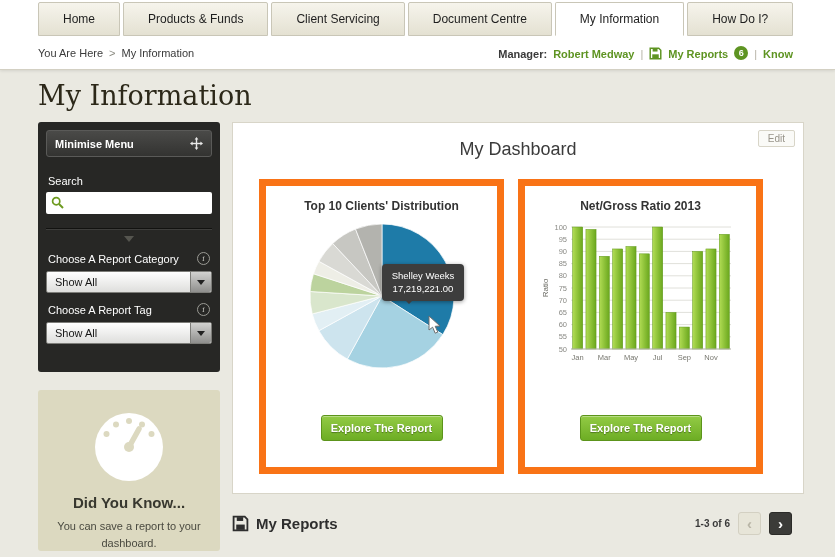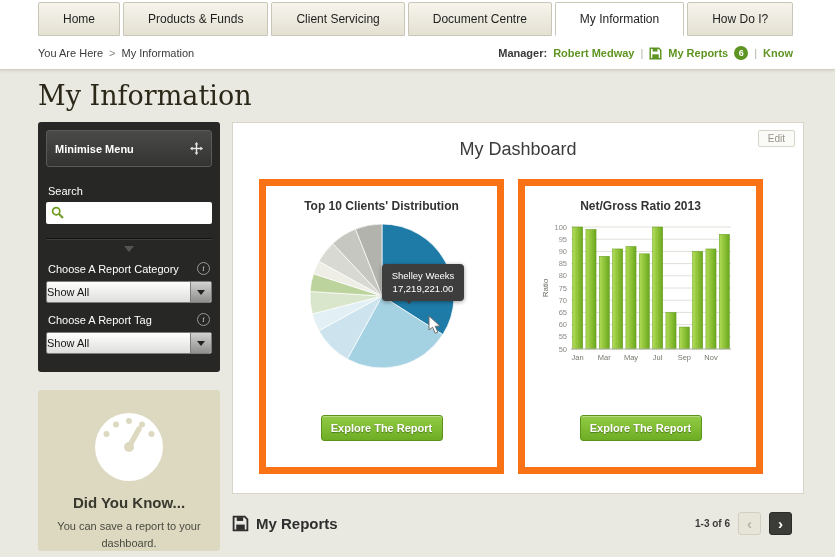--- a/index.html
+++ b/index.html
@@ -12,54 +12,54 @@
     border-bottom:1px solid #d3d0c3; box-shadow:0 1px 3px rgba(0,0,0,.10); }
   .tabs-row { position:absolute; top:2px; left:38px; display:flex; gap:3px; z-index:3; }
   .tab { height:34px; line-height:33px; padding:0 24px; font-size:12px; color:#1e1e1e;
     background:linear-gradient(var(--tab_bg_top,#f6f4ec), var(--tab_bg_bottom,#e4e1d2));
     border:1px solid #c9c6b7; border-radius:2px 2px 0 0; cursor:pointer; white-space:nowrap; }
   .tab.active { background:#fff; border-bottom-color:#fff; }
 
   .breadcrumb-bar { position:absolute; top:36px; left:0; right:0; height:34px;
     display:flex; align-items:center; justify-content:space-between;
     padding:0 42px 0 38px; font-size:11px; color:#3a3a3a; z-index:2; }
-  .bc-left, .bc-right { display:flex; align-items:center; gap:6px; }
+  .bc-left, .bc-right { display:flex; align-items:flex-end; gap:6px; }
   .bc-sep { color:#8a8a80; }
   .bold { font-weight:bold; }
   .green-link { color:var(--link_green,#5e9422); font-weight:bold; cursor:pointer; text-decoration:none; }
   .pipe { color:#b5b2a5; }
   .count-badge { width:14px; height:14px; border-radius:50%; background:var(--link_green,#5e9422);
     color:#fff; font-size:9px; font-weight:bold; display:flex; align-items:center; justify-content:center; }
 
   
   .page-title { position:absolute; top:80px; left:38px; font-family:"DejaVu Serif", serif;
     font-weight:normal; font-size:27px; color:#2c2819; }
 
   
   .sidebar { position:absolute; left:38px; top:122px; width:182px; height:250px;
     background:var(--sidebar_bg,#272725); border-radius:3px; padding:8px; }
-  .minimise-btn { height:37px; background:linear-gradient(#4a4a48,#333331);
+  .minimise-btn { height:27px; background:linear-gradient(#4a4a48,#333331);
     border:1px solid #5a5a58; border-radius:3px; display:flex; align-items:center;
     justify-content:space-between; padding:0 8px; color:#fff; font-size:11px; font-weight:bold; cursor:pointer; }
   .side-label { margin:18px 2px 5px; color:#fff; font-size:11px; }
   .search-box { position:relative; height:22px; background:#fff; border-radius:2px; }
   .search-box svg { position:absolute; left:5px; top:4px; }
   .search-box input { position:absolute; left:24px; top:0; width:150px; height:22px;
     border:none; outline:none; font-size:11px; background:transparent; }
   .side-divider { margin-top:14px; border-top:1px solid #121210; border-bottom:1px solid #3e3e3c; }
   .side-chevron { width:0; height:0; margin:6px auto 0; cursor:pointer;
     border-left:5px solid transparent; border-right:5px solid transparent; border-top:6px solid #55554f; }
   .field-label { margin:10px 2px 6px; color:#fff; font-size:11px; display:flex;
     align-items:center; justify-content:space-between; }
   .info-icon { width:13px; height:13px; border-radius:50%; border:1px solid #9a9a94;
     color:#c8c8c2; font-size:8px; font-style:italic; font-family:"DejaVu Serif", serif;
     display:flex; align-items:center; justify-content:center; cursor:pointer; }
   .select { position:relative; height:22px; background:linear-gradient(#ffffff,#dededc);
     border:1px solid #7d7d79; border-radius:2px; cursor:pointer; margin-bottom:4px; }
-  .select .val { font-size:11px; line-height:20px; color:#151515; }
+  .select .val { font-size:11px; line-height:20px; padding-left:8px; color:#151515; }
   .select .arrow-btn { position:absolute; right:0; top:0; width:21px; height:100%;
     background:linear-gradient(#d2d2d0,#8f8f8d); border-left:1px solid #7d7d79;
     display:flex; align-items:center; justify-content:center; border-radius:0 2px 2px 0; }
   .select .arrow-btn i { width:0; height:0; border-left:4px solid transparent;
     border-right:4px solid transparent; border-top:5px solid #222; }
 
   
   .dyk { position:absolute; left:38px; top:390px; width:182px; height:161px;
     background:var(--didyouknow_bg,#dcd9c0); border-radius:3px; text-align:center; padding-top:20px; }
   .dyk-title { margin-top:6px; font-size:15px; font-weight:bold; color:#38382f; }

